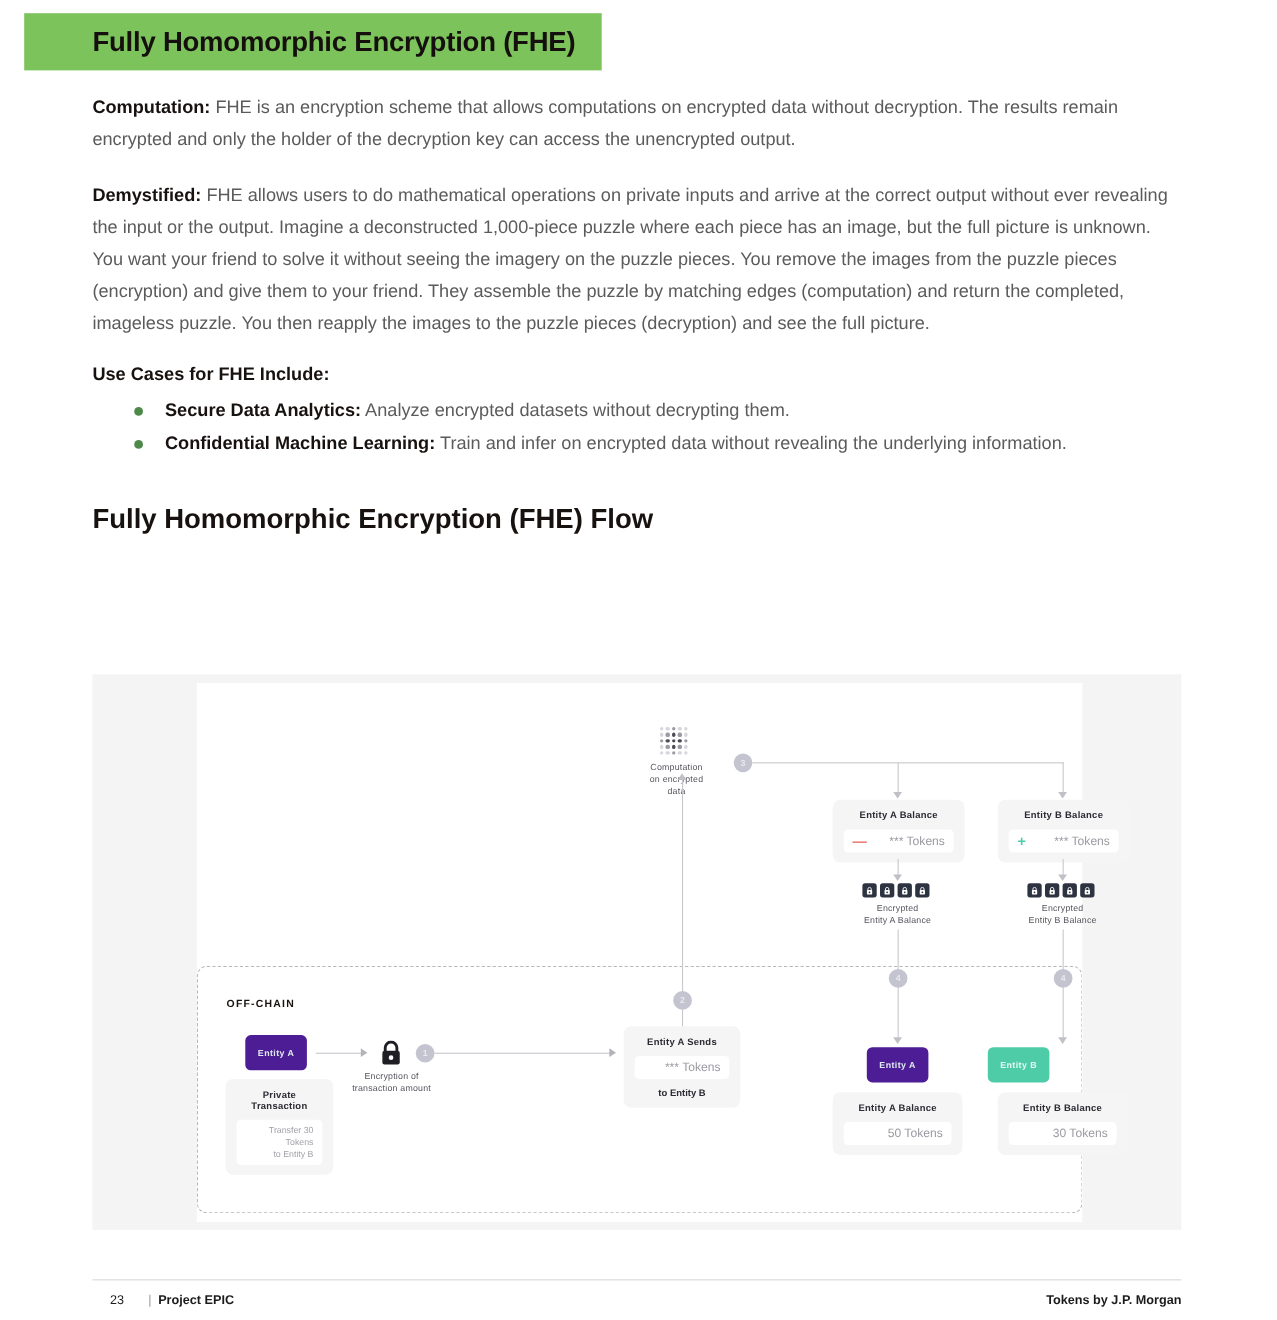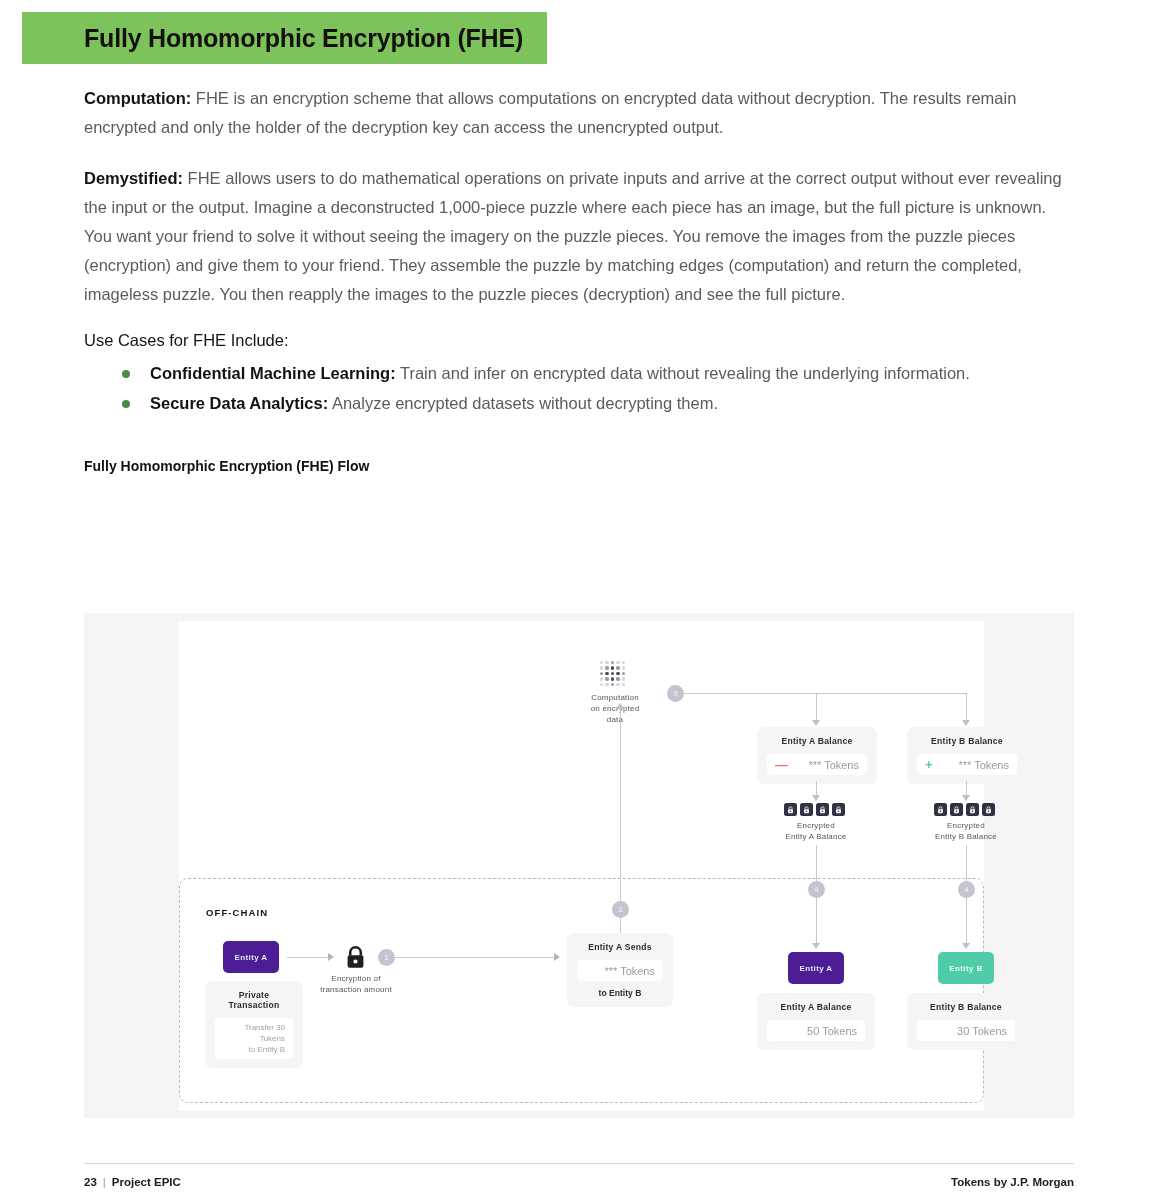--- a/index.html
+++ b/index.html
@@ -39,21 +39,21 @@
   .para {
     font-size: 16.5px;
     line-height: 29px;
     color: #5b5b5b;
     margin-bottom: 22px;
   }
   .para b { color: #17120f; font-weight: bold; }
 
   .section-head {
     font-size: 16.5px;
-    font-weight: normal;
+    font-weight: bold;
     color: #17120f;
     margin-top: 18px;
     margin-bottom: 8px;
   }
 
   ul.usecases { list-style: none; margin-left: 38px; }
   ul.usecases li {
     font-size: 16.5px;
     line-height: 30px;
     color: #5b5b5b;
@@ -64,21 +64,21 @@
     content: "";
     position: absolute;
     left: 0; top: 12px;
     width: 8px; height: 8px;
     border-radius: 50%;
     background: #4d8a4a;
   }
   ul.usecases li b { color: #17120f; font-weight: bold; }
 
   .flow-title {
-    font-size: 14px;
+    font-size: 25px;
     font-weight: bold;
     color: #17120f;
     margin-top: 40px;
   }
 
   
   .diagram-canvas {
     position: absolute;
     left: 84px;
     top: 613px;
@@ -278,24 +278,24 @@
   </p>
 
   <p class="para">
     <b>Demystified:</b><span> FHE allows users to do mathematical operations on private inputs and arrive at the correct output without ever revealing the input or the output. Imagine a deconstructed 1,000-piece puzzle where each piece has an image, but the full picture is unknown. You want your friend to solve it without seeing the imagery on the puzzle pieces. You remove the images from the puzzle pieces (encryption) and give them to your friend. They assemble the puzzle by matching edges (computation) and return the completed, imageless puzzle. You then reapply the images to the puzzle pieces (decryption) and see the full picture.</span>
   </p>
 
   <div class="section-head">Use Cases for FHE Include:</div>
 
   <ul class="usecases">
     <li>
-      <b>Confidential Machine Learning:</b><span> Train and infer on encrypted data without revealing the underlying information.</span>
+      <b>Secure Data Analytics:</b><span> Analyze encrypted datasets without decrypting them.</span>
     </li>
     <li>
-      <b>Secure Data Analytics:</b><span> Analyze encrypted datasets without decrypting them.</span>
+      <b>Confidential Machine Learning:</b><span> Train and infer on encrypted data without revealing the underlying information.</span>
     </li>
   </ul>
 
   <div class="flow-title">Fully Homomorphic Encryption (FHE) Flow</div>
 </div>
 
 <div class="diagram-canvas">
   <div class="diagram-inner">
 
 
@@ -484,29 +484,29 @@
     </div>
 
     <div class="entity a" style="left:609px; top:331px;">Entity A</div>
     <div class="card" style="left:578px; top:372px; width:118px;">
       <div class="card-title">Entity A Balance</div>
       <div class="card-field">
         <span class="val">50 Tokens</span>
       </div>
     </div>
 
-    <div class="entity b" style="left:759px; top:331px;">Entity B</div>
+    <div class="entity b" style="left:719px; top:331px;">Entity B</div>
     <div class="card" style="left:728px; top:372px; width:118px;">
       <div class="card-title">Entity B Balance</div>
       <div class="card-field">
         <span class="val">30 Tokens</span>
       </div>
     </div>
 
   </div>
 </div>
 
 <div class="footer">
   <div class="left">
-    <span style="color:#1c1c1c;font-weight:bold;margin:0;">23</span><span>|</span><span style="color:#1c1c1c;font-weight:bold;margin:0;">Project EPIC</span>
+    <span style="color:#1c1c1c;font-weight:normal;margin:16px;">23</span><span>|</span><span style="color:#1c1c1c;font-weight:bold;margin:0;">Project EPIC</span>
   </div>
   <div>Tokens by J.P. Morgan</div>
 </div>
 
 </body></html>

